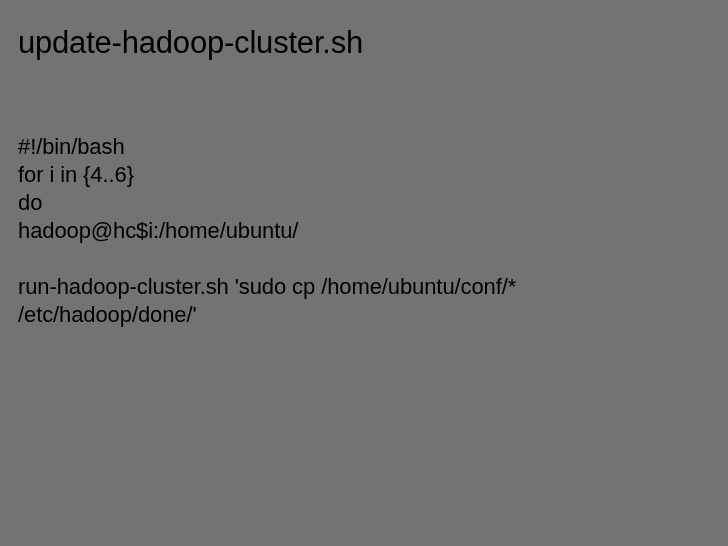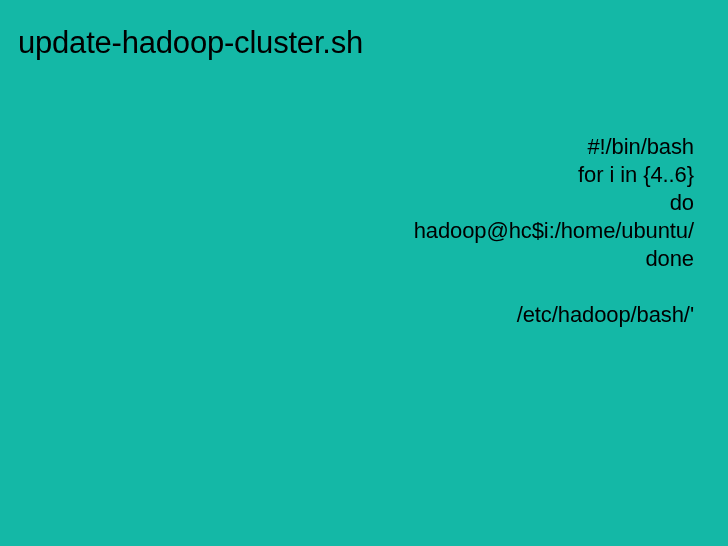--- a/index.html
+++ b/index.html
@@ -8,40 +8,39 @@
     background: #ffffff;
   }
   body {
     font-family: "Liberation Sans", sans-serif;
     color: #000000;
   }
   .slide {
     position: relative;
     width: 728px;
     height: 546px;
-    background: #14b8a6;
+    background: #737373;
     overflow: hidden;
   }
   .slide-title {
     position: absolute;
     left: 18px;
     top: 24px;
     font-size: 31px;
     line-height: 38px;
     font-weight: normal;
     letter-spacing: -0.2px;
     color: #000000;
     white-space: pre;
   }
   .body-block {
     position: absolute;
-    left: 4px;
+    left: 18px;
     top: 133px;
     width: 690px;
-    text-align: right;
   }
   .code-line {
     font-size: 22px;
     line-height: 28px;
     font-weight: normal;
     letter-spacing: -0.1px;
     color: #000000;
     white-space: pre;
     min-height: 28px;
   }
@@ -54,18 +53,18 @@
 
 <div class="slide">
 
   <div class="slide-title">update-hadoop-cluster.sh</div>
 
   <div class="body-block">
     <div class="code-line">#!/bin/bash</div>
     <div class="code-line">for i in {4..6}</div>
     <div class="code-line">do</div>
     <div class="code-line">hadoop@hc$i:/home/ubuntu/</div>
-    <div class="code-line">done</div>
     <div class="code-line blank"></div>
-    <div class="code-line">/etc/hadoop/bash/'</div>
+    <div class="code-line">run-hadoop-cluster.sh 'sudo cp /home/ubuntu/conf/*</div>
+    <div class="code-line">/etc/hadoop/done/'</div>
   </div>
 
 </div>
 
 </body></html>

